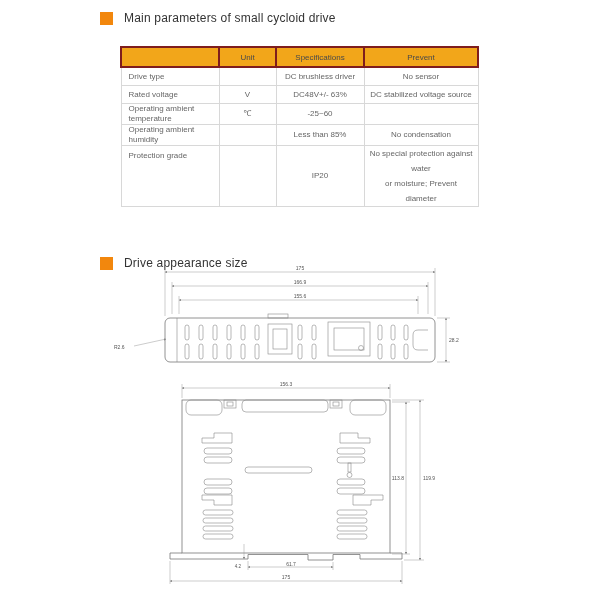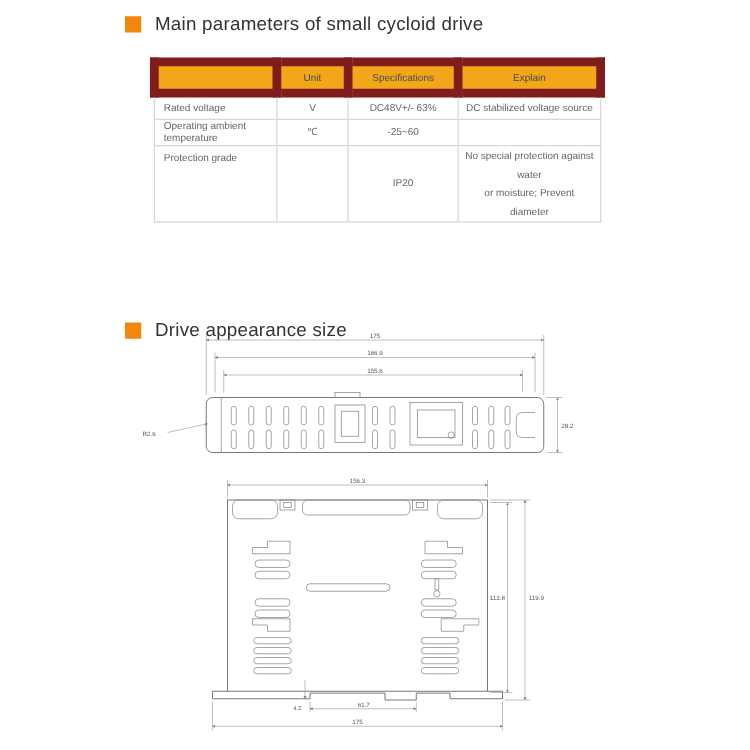--- a/index.html
+++ b/index.html
@@ -1,27 +1,27 @@
 <!DOCTYPE html>
 <html><head>
 <meta charset="utf-8">
 <style>
   html,body{margin:0;padding:0;background:#fff;}
   .canvas{position:relative;width:600px;height:600px;background:#fff;overflow:hidden;
           font-family:"Liberation Sans",sans-serif;}
   .section-header{position:absolute;display:flex;align-items:center;}
   .bullet{width:13px;height:13px;background:#f2870d;flex:0 0 auto;}
-  .section-title{font-size:15px;color:#333;margin-left:11px;letter-spacing:.2px;}
+  .section-title{font-size:12px;color:#333;margin-left:11px;letter-spacing:.2px;}
   #sec1{left:100px;top:11px;}
   #sec2{left:100px;top:256px;}
 
   table.params{position:absolute;left:120px;top:46px;width:357px;border-collapse:collapse;
                table-layout:fixed;font-size:8px;color:#666;}
   table.params th{background:#f2a61a;color:#4a4a4a;font-weight:normal;height:18px;
-                  border:7px solid #7f1d1d;padding:0 3px;}
+                  border:2px solid #7f1d1d;padding:0 3px;}
   table.params td{border:1px solid #d8d8d8;height:17px;padding:0 4px;text-align:center;
                   vertical-align:middle;line-height:10px;}
   table.params td.name{text-align:left;padding-left:7px;}
   table.params tr.tall td{height:34px;}
   table.params tr.tall .ln{line-height:15px;}
 
   svg{position:absolute;overflow:visible;}
   #draw1{left:110px;top:262px;}
   #draw2{left:158px;top:378px;}
   .oline{fill:none;stroke:#777;stroke-width:0.8;}
@@ -45,35 +45,47 @@
         <col style="width:98px">
         <col style="width:57px">
         <col style="width:88px">
         <col style="width:114px">
       </colgroup>
     <thead>
       <tr>
         <th></th>
         <th>Unit</th>
         <th>Specifications</th>
-        <th>Explain</th>
+        <th>Prevent</th>
       </tr>
     </thead>
     <tbody>
+      <tr>
+        <td class="name">Drive type</td>
+        <td></td>
+        <td>DC brushless driver</td>
+        <td>No sensor</td>
+      </tr>
       <tr>
         <td class="name">Rated voltage</td>
         <td>V</td>
         <td>DC48V+/- 63%</td>
         <td>DC stabilized voltage source</td>
       </tr>
       <tr>
         <td class="name">Operating ambient temperature</td>
         <td>℃</td>
         <td>-25~60</td>
         <td></td>
+      </tr>
+      <tr>
+        <td class="name">Operating ambient humidity</td>
+        <td></td>
+        <td>Less than 85%</td>
+        <td>No condensation</td>
       </tr>
       <tr class="tall">
         <td class="name" style="vertical-align:top;padding-top:5px;">Protection grade</td>
         <td></td>
         <td>IP20</td>
         <td>
           <div class="ln">No special protection against water</div>
           <div class="ln">or moisture; Prevent diameter</div>
         </td>
       </tr>

